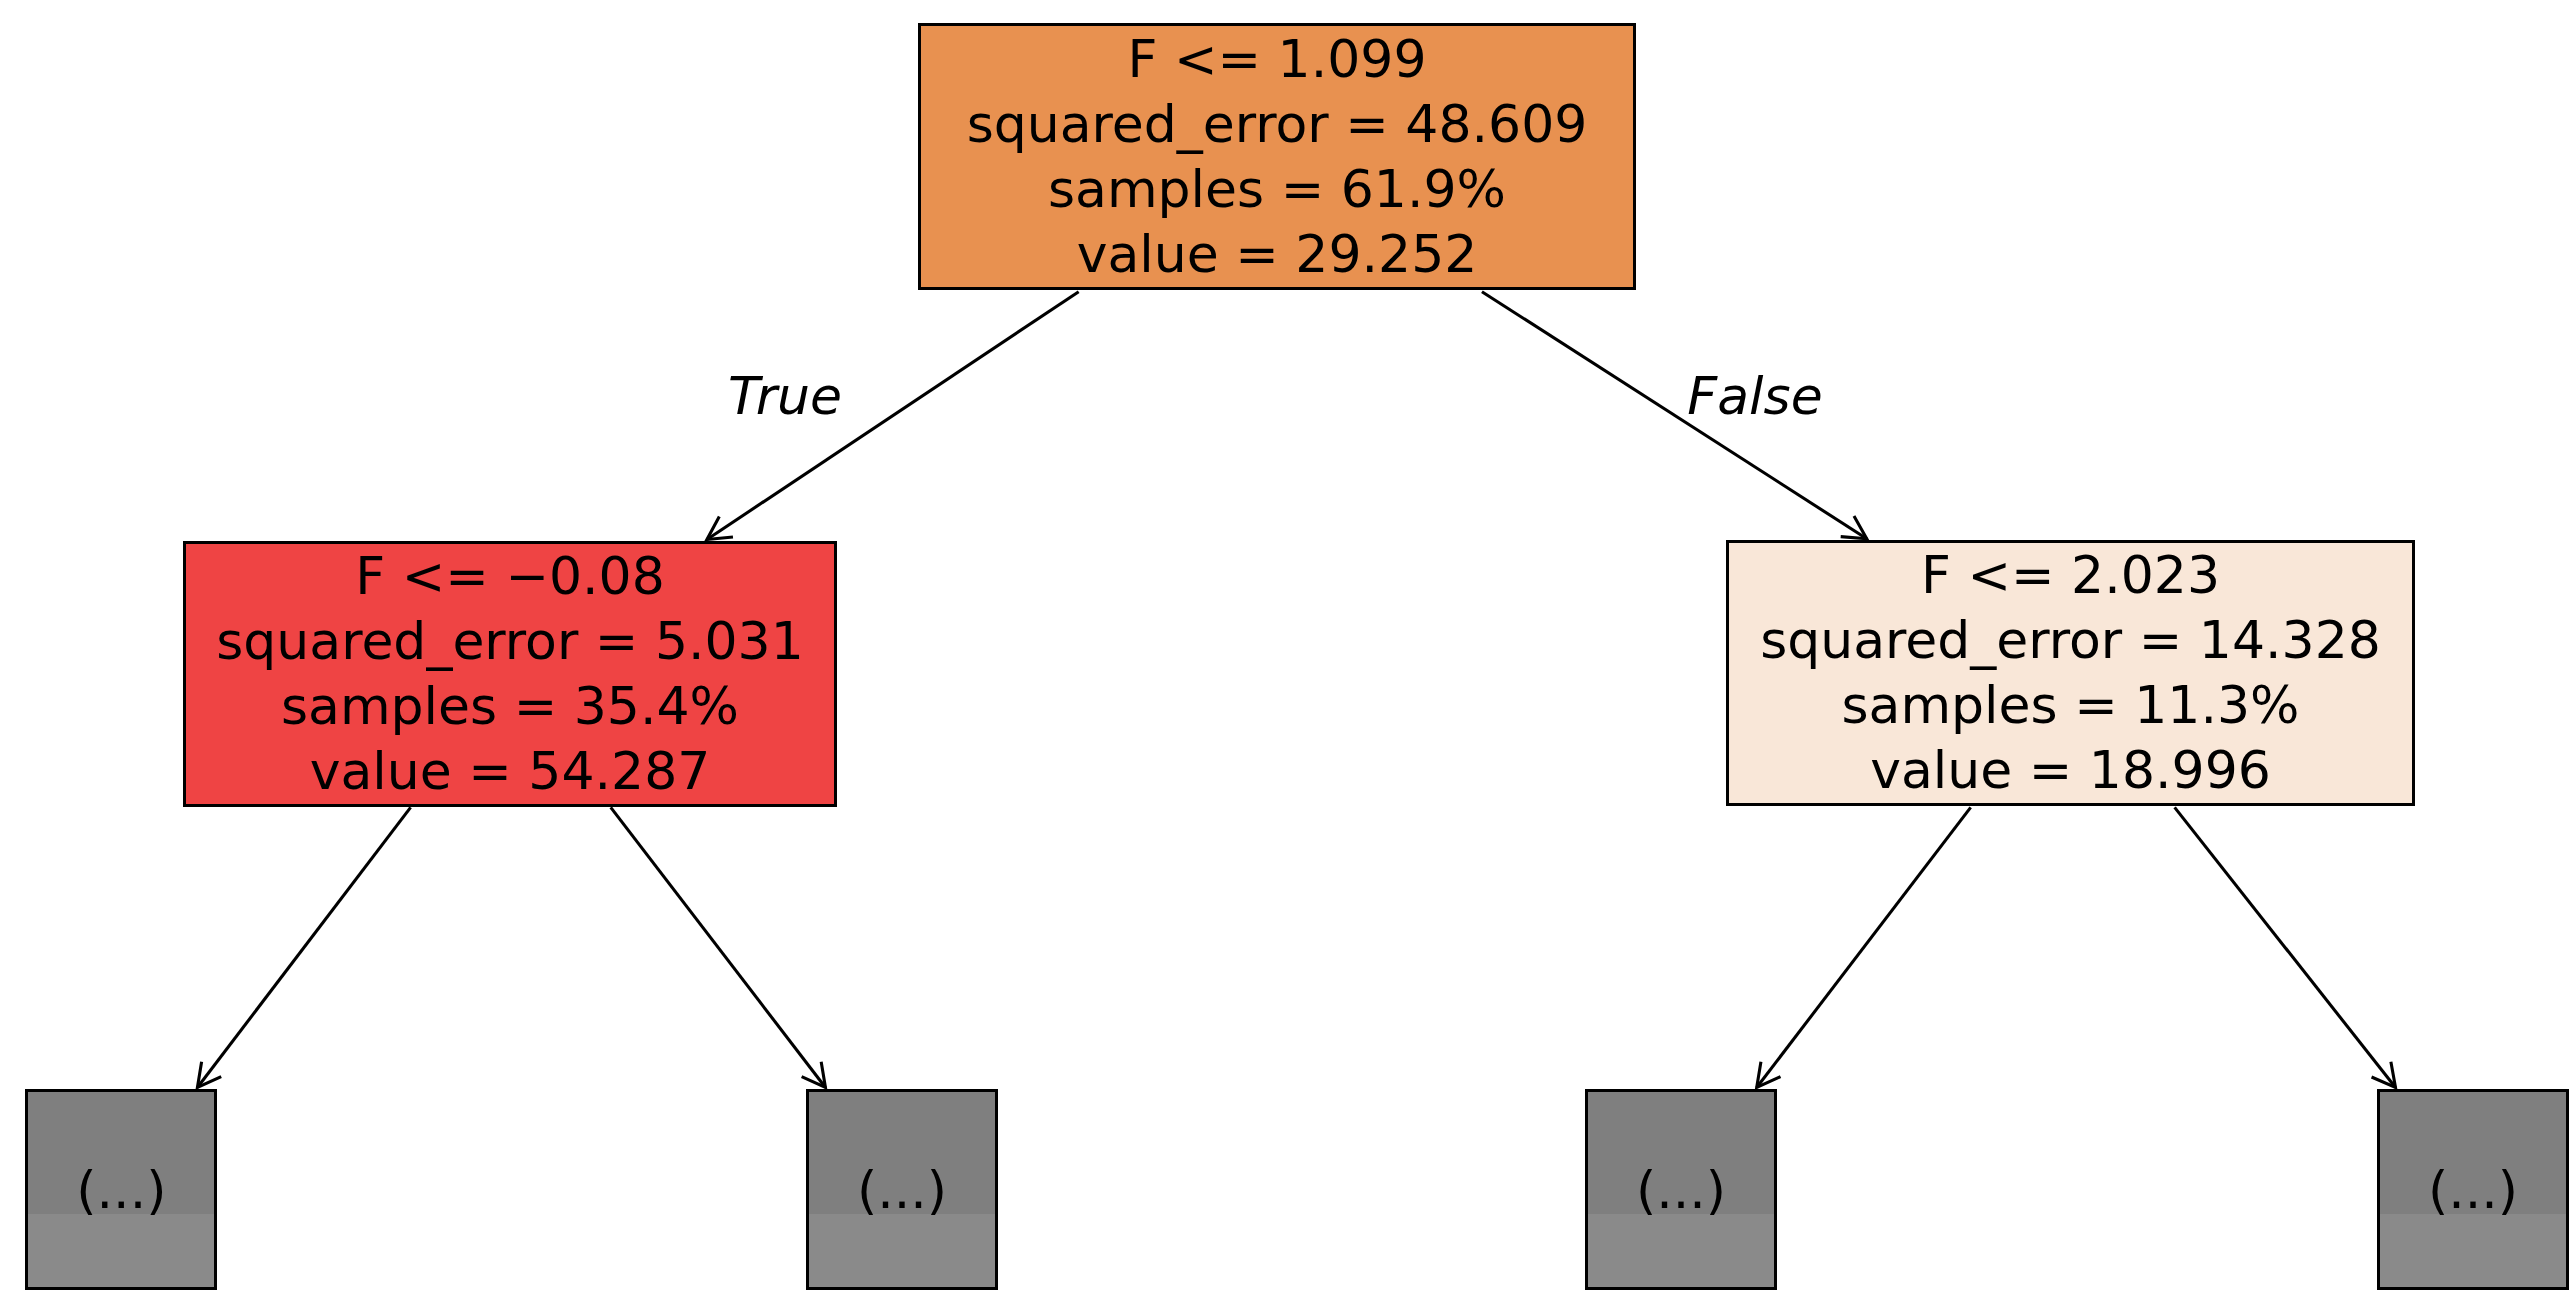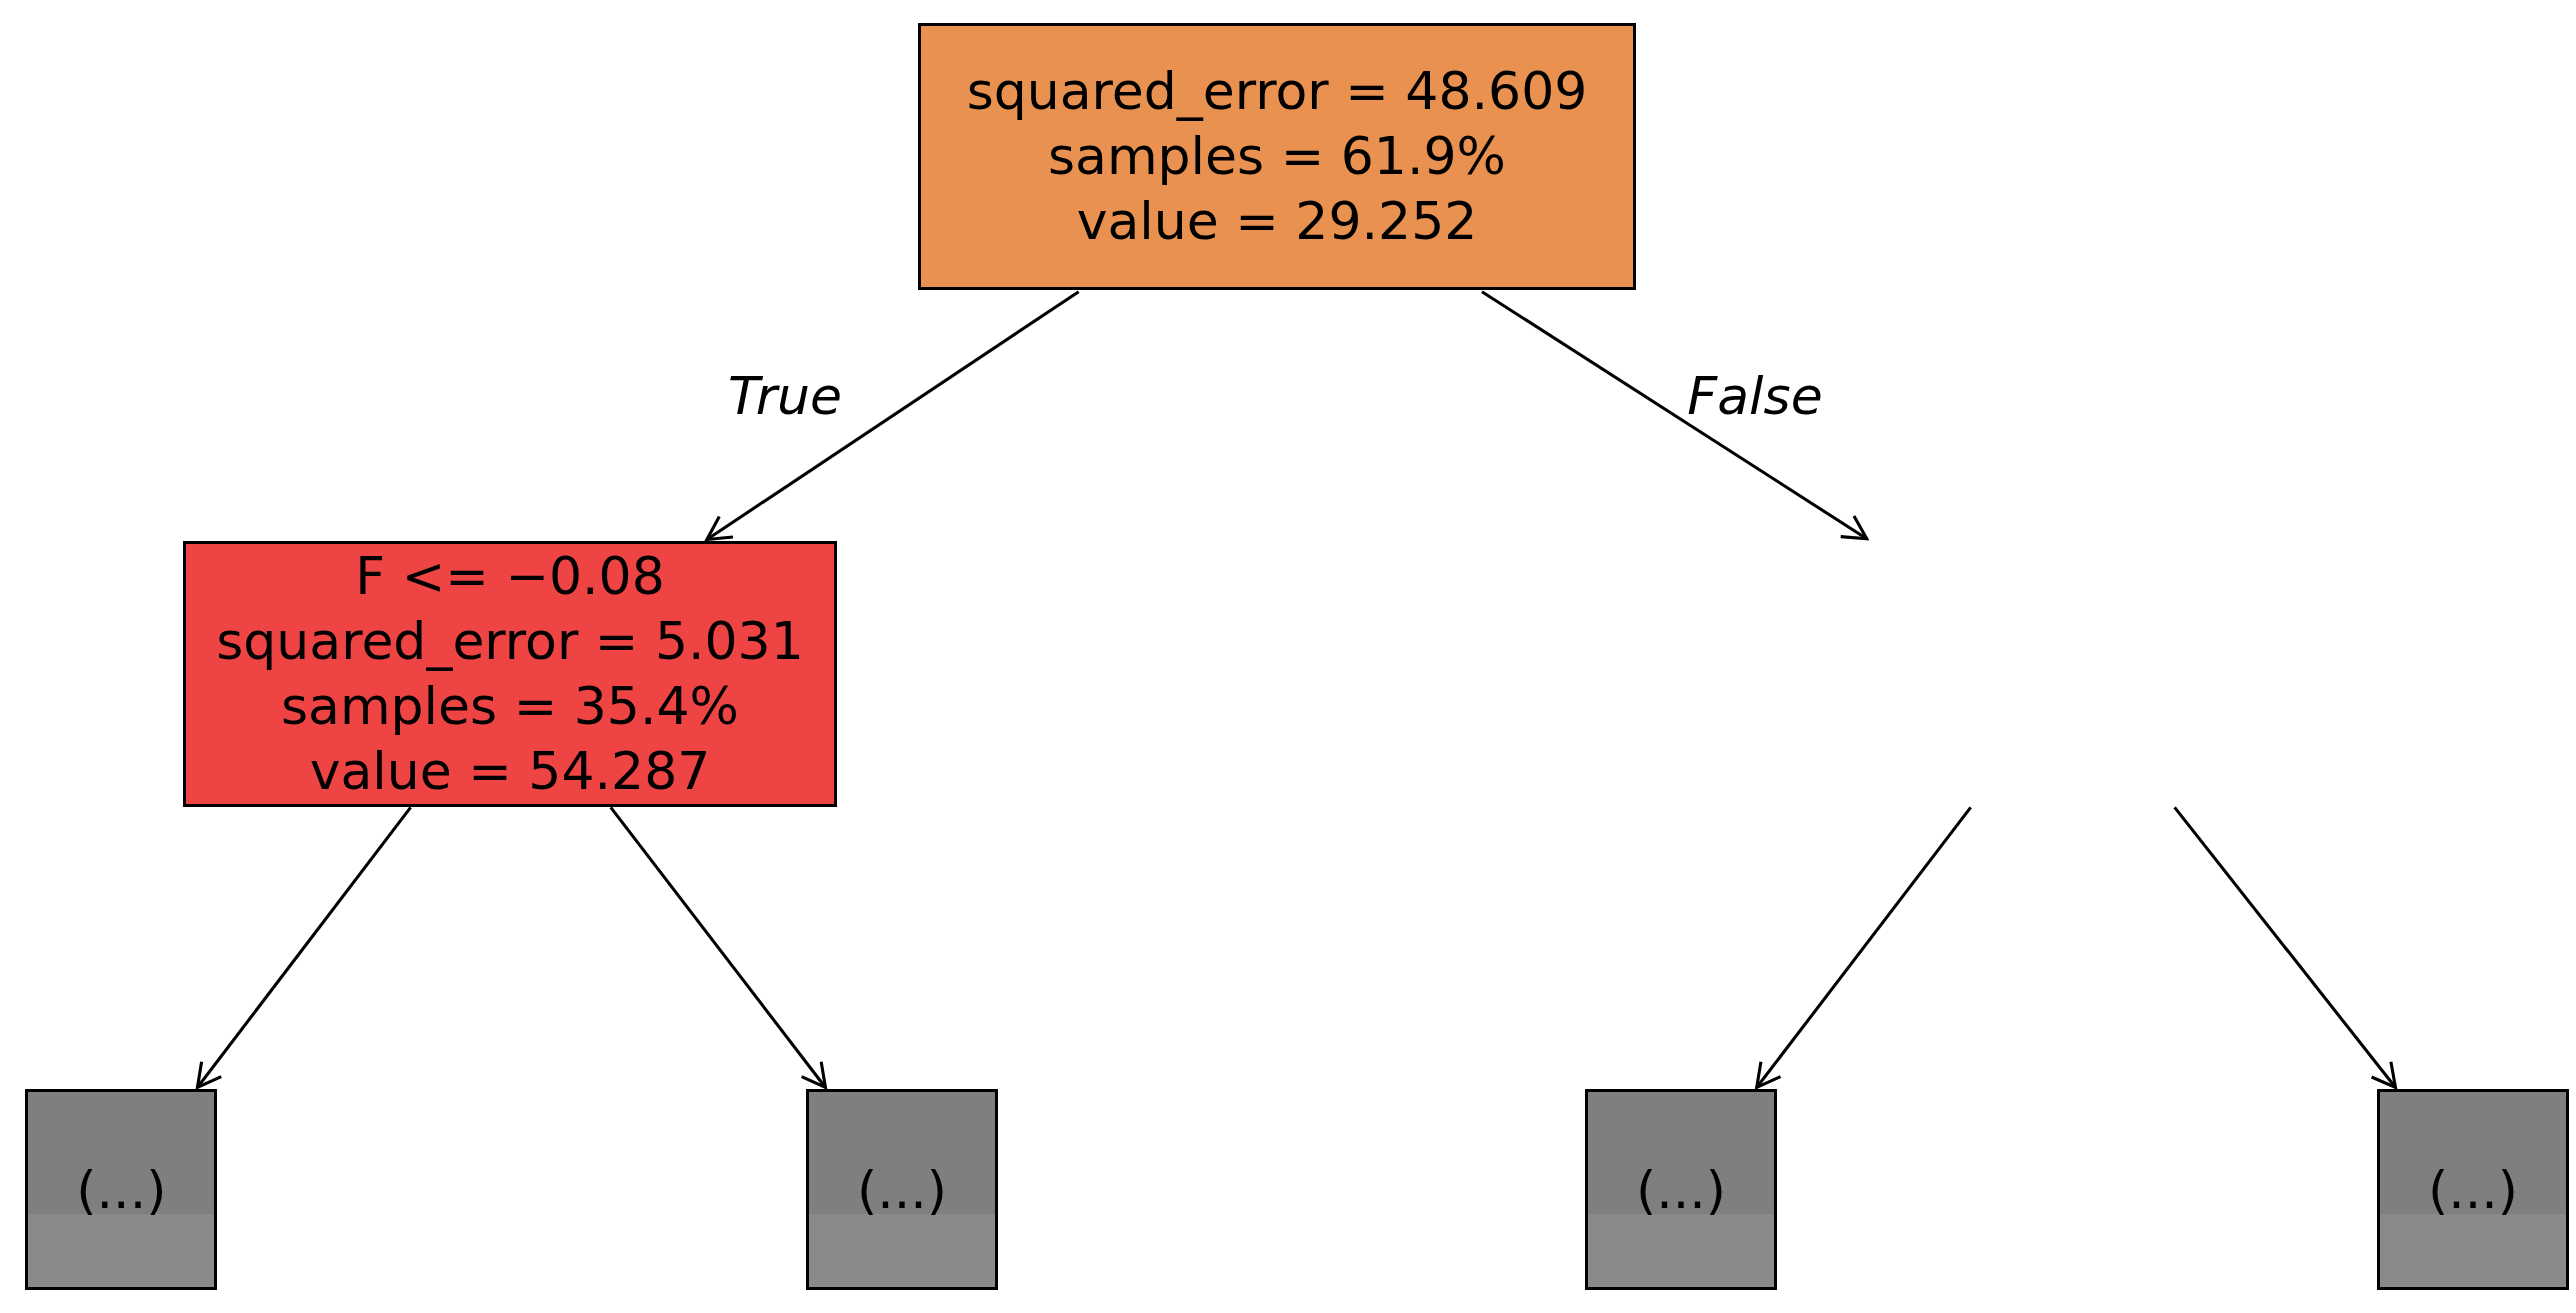--- a/index.html
+++ b/index.html
@@ -78,32 +78,39 @@
     <line class="edge" x1="533" y1="1049" x2="256" y2="1413" marker-end="url(#arrow)"></line>
     <line class="edge" x1="793" y1="1049" x2="1072" y2="1413" marker-end="url(#arrow)"></line>
     <line class="edge" x1="2560" y1="1049" x2="2282" y2="1413" marker-end="url(#arrow)"></line>
     <line class="edge" x1="2825" y1="1049" x2="3112" y2="1413" marker-end="url(#arrow)"></line>
   </svg>
 
   <div class="branch-label label-true">True</div>
   <div class="branch-label label-false">False</div>
 
   <div class="node node-root" style="background: rgb(232, 145, 80);">
+    <div class="line">F &lt;= 1.099</div>
     <div class="line">squared_error = 48.609</div>
     <div class="line">samples = 61.9%</div>
     <div class="line">value = 29.252</div>
   </div>
 
   <div class="node node-left" style="background: #ef4444;">
     <div class="line">F &lt;= −0.08</div>
     <div class="line">squared_error = 5.031</div>
     <div class="line">samples = 35.4%</div>
     <div class="line">value = 54.287</div>
   </div>
 
+  <div class="node node-right" style="background: rgb(249, 231, 216);">
+    <div class="line">F &lt;= 2.023</div>
+    <div class="line">squared_error = 14.328</div>
+    <div class="line">samples = 11.3%</div>
+    <div class="line">value = 18.996</div>
+  </div>
 
   <div class="leaf leaf-1" style="background: linear-gradient(rgb(127, 127, 127) 0px, rgb(127, 127, 127) 62.5%, rgb(138, 138, 138) 62.5%, rgb(138, 138, 138) 100%);">
     <span>(...)</span>
   </div>
   <div class="leaf leaf-2" style="background: linear-gradient(rgb(127, 127, 127) 0px, rgb(127, 127, 127) 62.5%, rgb(138, 138, 138) 62.5%, rgb(138, 138, 138) 100%);">
     <span>(...)</span>
   </div>
   <div class="leaf leaf-3" style="background: linear-gradient(rgb(127, 127, 127) 0px, rgb(127, 127, 127) 62.5%, rgb(138, 138, 138) 62.5%, rgb(138, 138, 138) 100%);">
     <span>(...)</span>
   </div>

